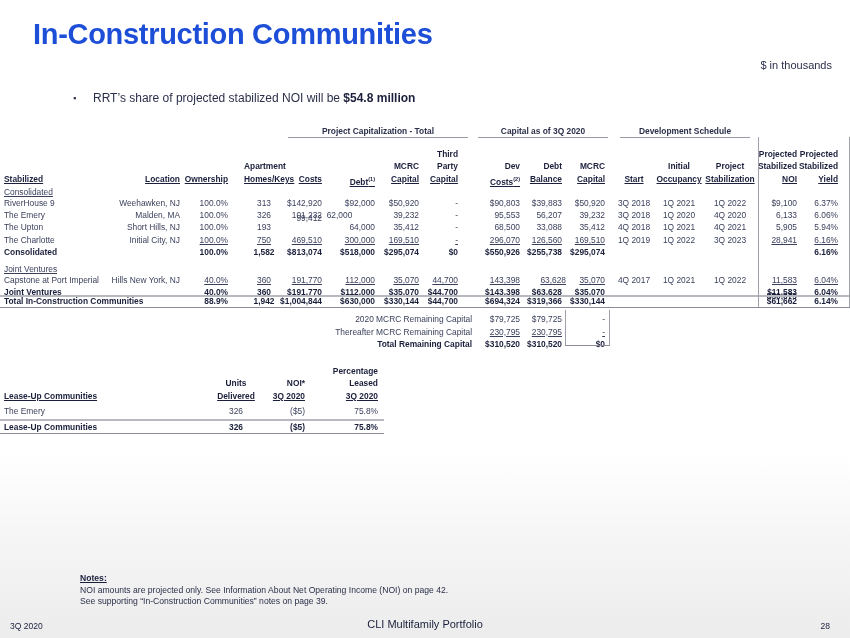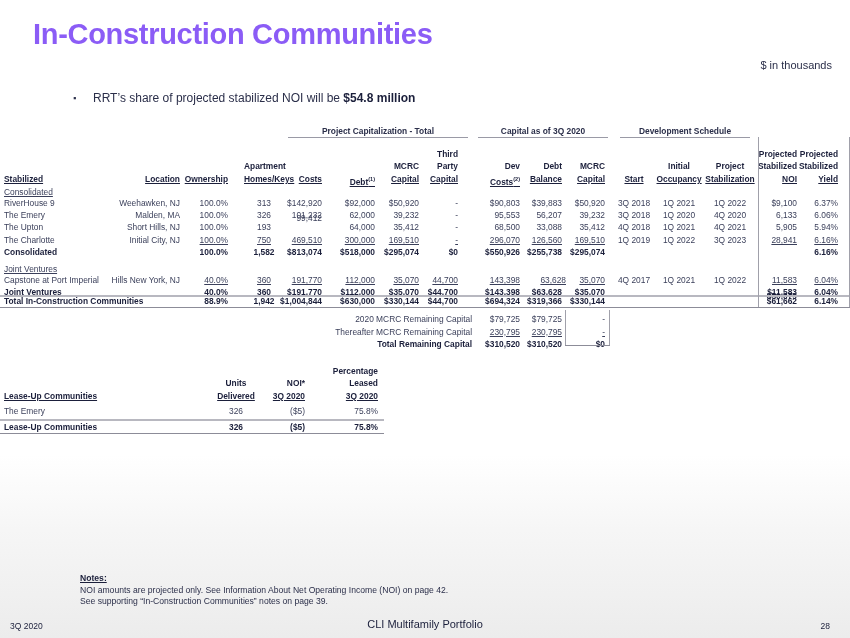--- a/index.html
+++ b/index.html
@@ -5,21 +5,21 @@
   * { box-sizing: border-box; margin: 0; padding: 0; }
   html, body { width: 850px; height: 638px; overflow: hidden; }
   body {
     position: relative;
     font-family: "Liberation Sans", sans-serif;
     color: #1f2340;
     background: linear-gradient(to bottom, #ffffff 0px, #ffffff 455px, #f6f6f6 530px, #ececec 638px);
   }
   .title {
     position: absolute; left: 33px; top: 18px;
-    font-size: 29px; font-weight: bold; color: #8b5cf6; letter-spacing: -0.3px;
+    font-size: 29px; font-weight: bold; color: #1d4ed8; letter-spacing: -0.3px;
   }
   .units {
     position: absolute; right: 18px; top: 59px;
     font-size: 11px; color: #2b2f4a;
   }
   .bullet {
     position: absolute; left: 73px; top: 91px;
     font-size: 12px; color: #2b2f4a;
   }
   .bullet .dot { display: inline-block; width: 20px; font-size: 9px; vertical-align: 1px; }
@@ -101,21 +101,21 @@
     <div class="t c" style="top: 198px; left: 614px; width: 40px;">3Q 2018</div>
     <div class="t c" style="top: 198px; left: 656.5px; width: 45px;">1Q 2021</div>
     <div class="t c" style="top: 198px; left: 700px; width: 60px;">1Q 2022</div>
     <div class="t r" style="top: 198px; left: 747px; width: 50px;">$9,100</div>
     <div class="t r" style="top: 198px; left: 798px; width: 40px;">6.37%</div>
     <div class="t" style="top: 210.2px; left: 4px;">The Emery</div>
     <div class="t r" style="top: 210.2px; left: 70px; width: 110px; text-align: right;">Malden, MA</div>
     <div class="t r" style="top: 210.2px; left: 178px; width: 50px;">100.0%</div>
     <div class="t c" style="top: 210.2px; left: 244px; width: 40px;">326</div>
     <div class="t r" style="top: 210.2px; left: 262px; width: 60px;">101,232</div>
-    <div class="t r" style="top: 210.2px; left: 320px; width: 55px;">62,000</div>
+    <div class="t r" style="top: 210.2px; left: 312px; width: 55px; text-align: center;">62,000</div>
     <div class="t r" style="top: 210.2px; left: 369px; width: 50px;">39,232</div>
     <div class="t r" style="top: 210.2px; left: 413px; width: 45px;">-</div>
     <div class="t r" style="top: 210.2px; left: 465px; width: 55px;">95,553</div>
     <div class="t r" style="top: 210.2px; left: 512px; width: 50px;">56,207</div>
     <div class="t r" style="top: 210.2px; left: 555px; width: 50px;">39,232</div>
     <div class="t c" style="top: 210.2px; left: 614px; width: 40px;">3Q 2018</div>
     <div class="t c" style="top: 210.2px; left: 656.5px; width: 45px;">1Q 2020</div>
     <div class="t c" style="top: 210.2px; left: 700px; width: 60px;">4Q 2020</div>
     <div class="t r" style="top: 210.2px; left: 747px; width: 50px;">6,133</div>
     <div class="t r" style="top: 210.2px; left: 798px; width: 40px;">6.06%</div>

